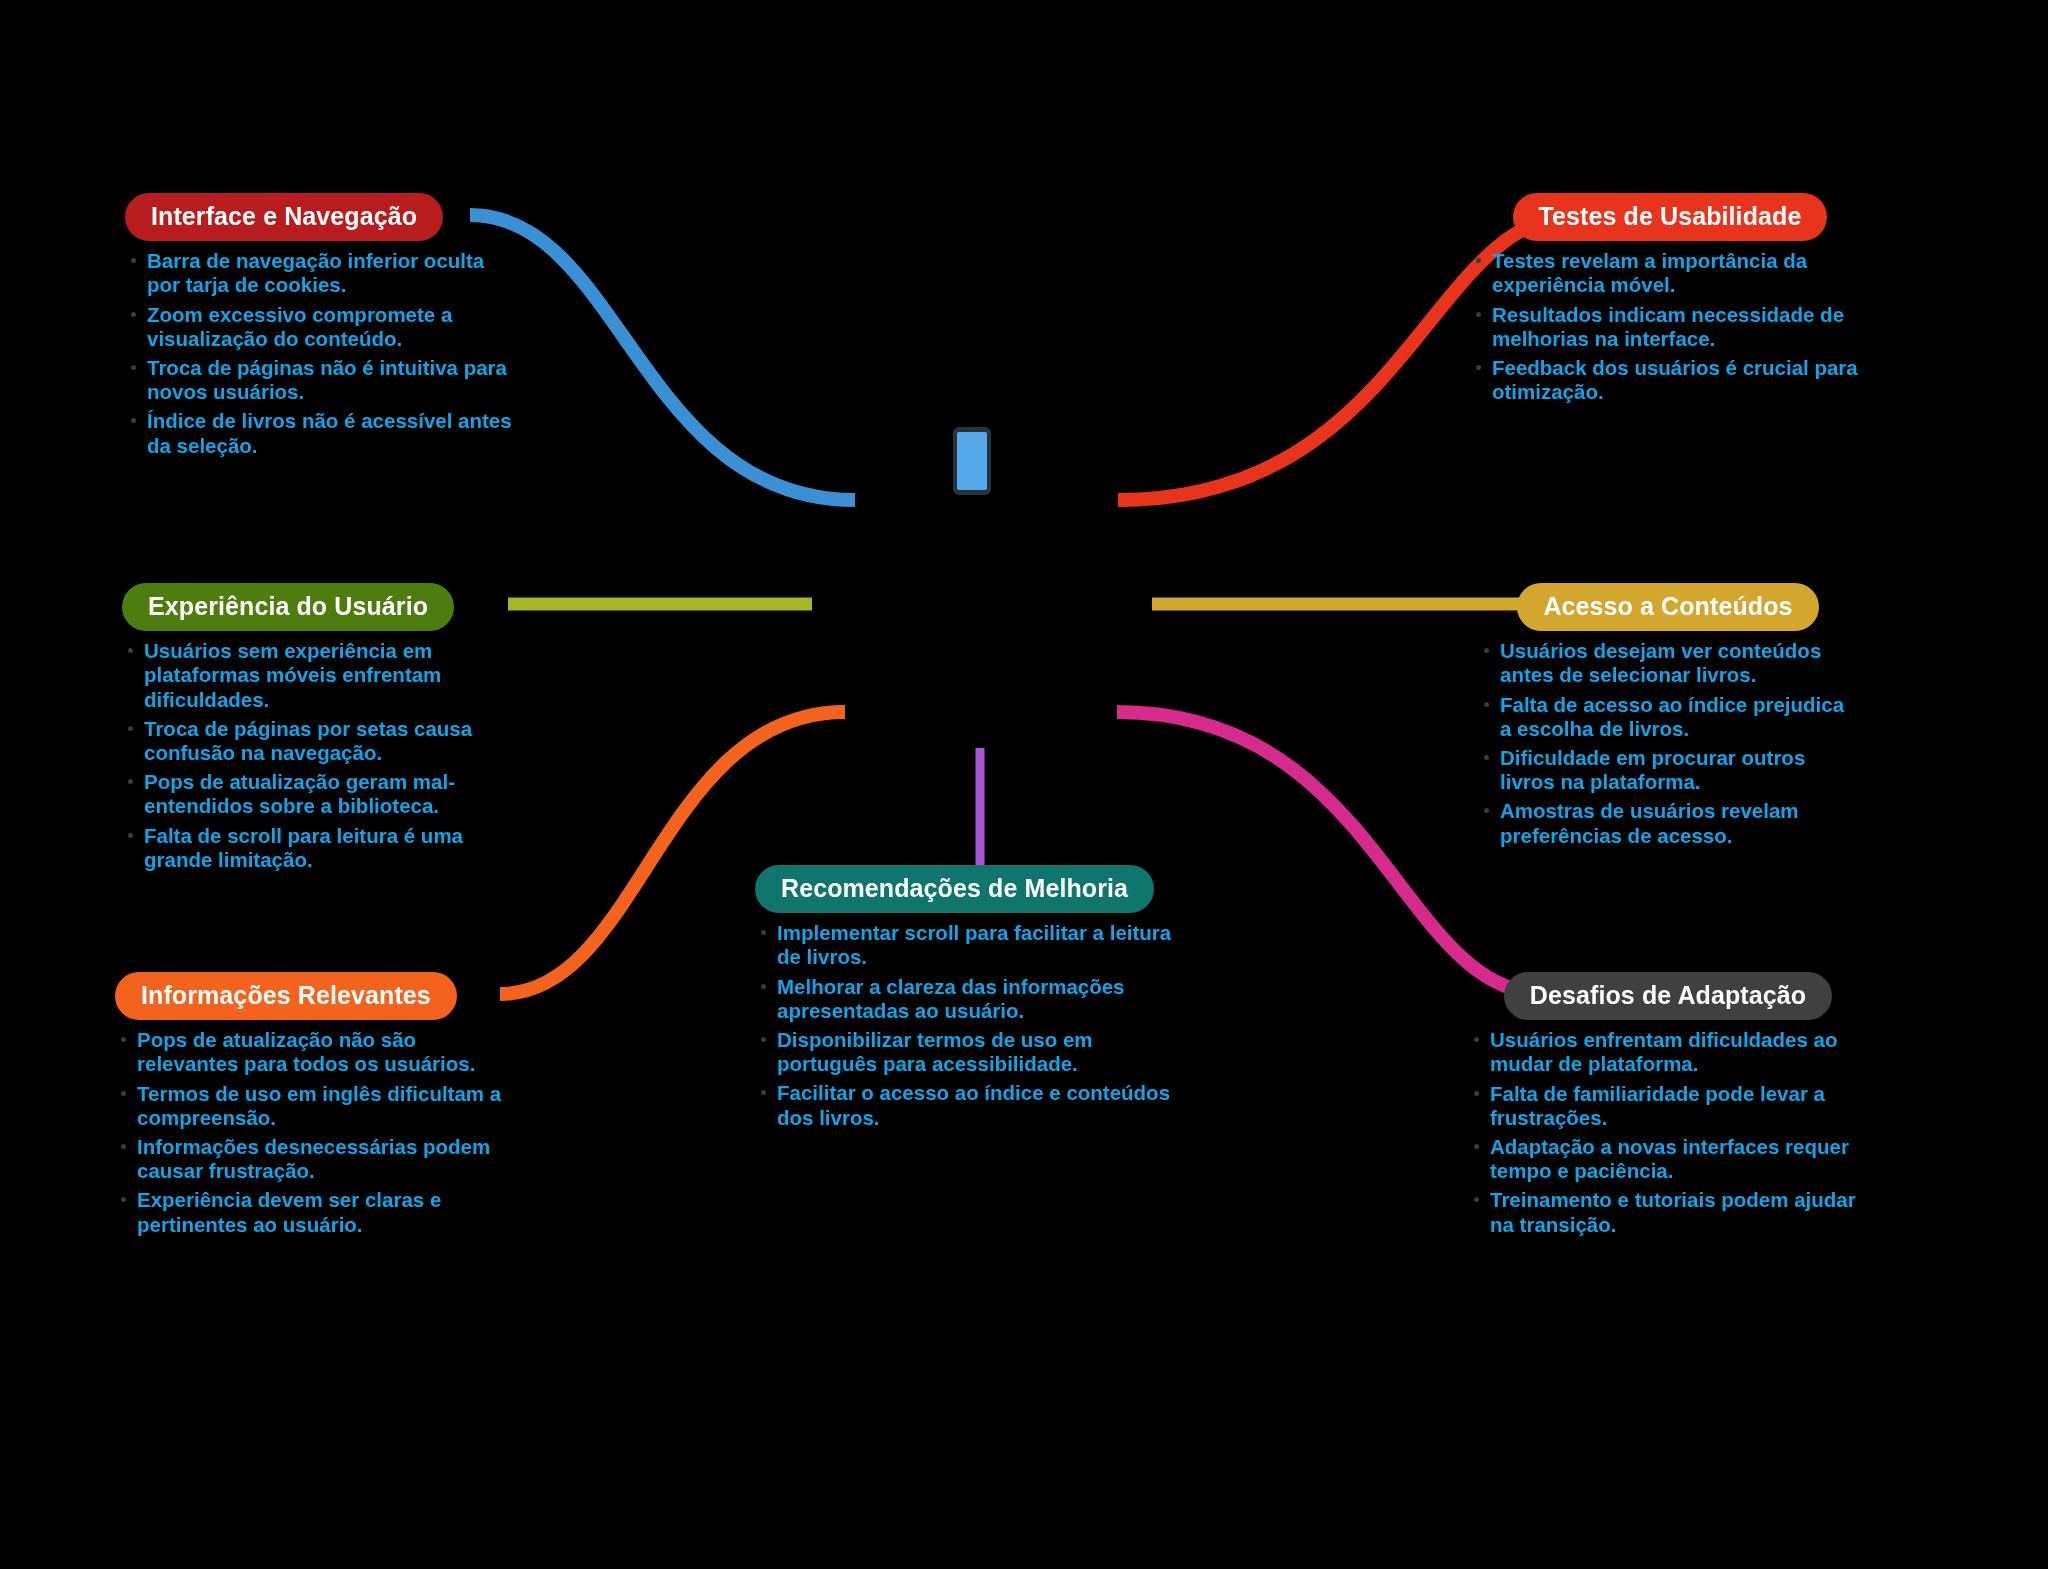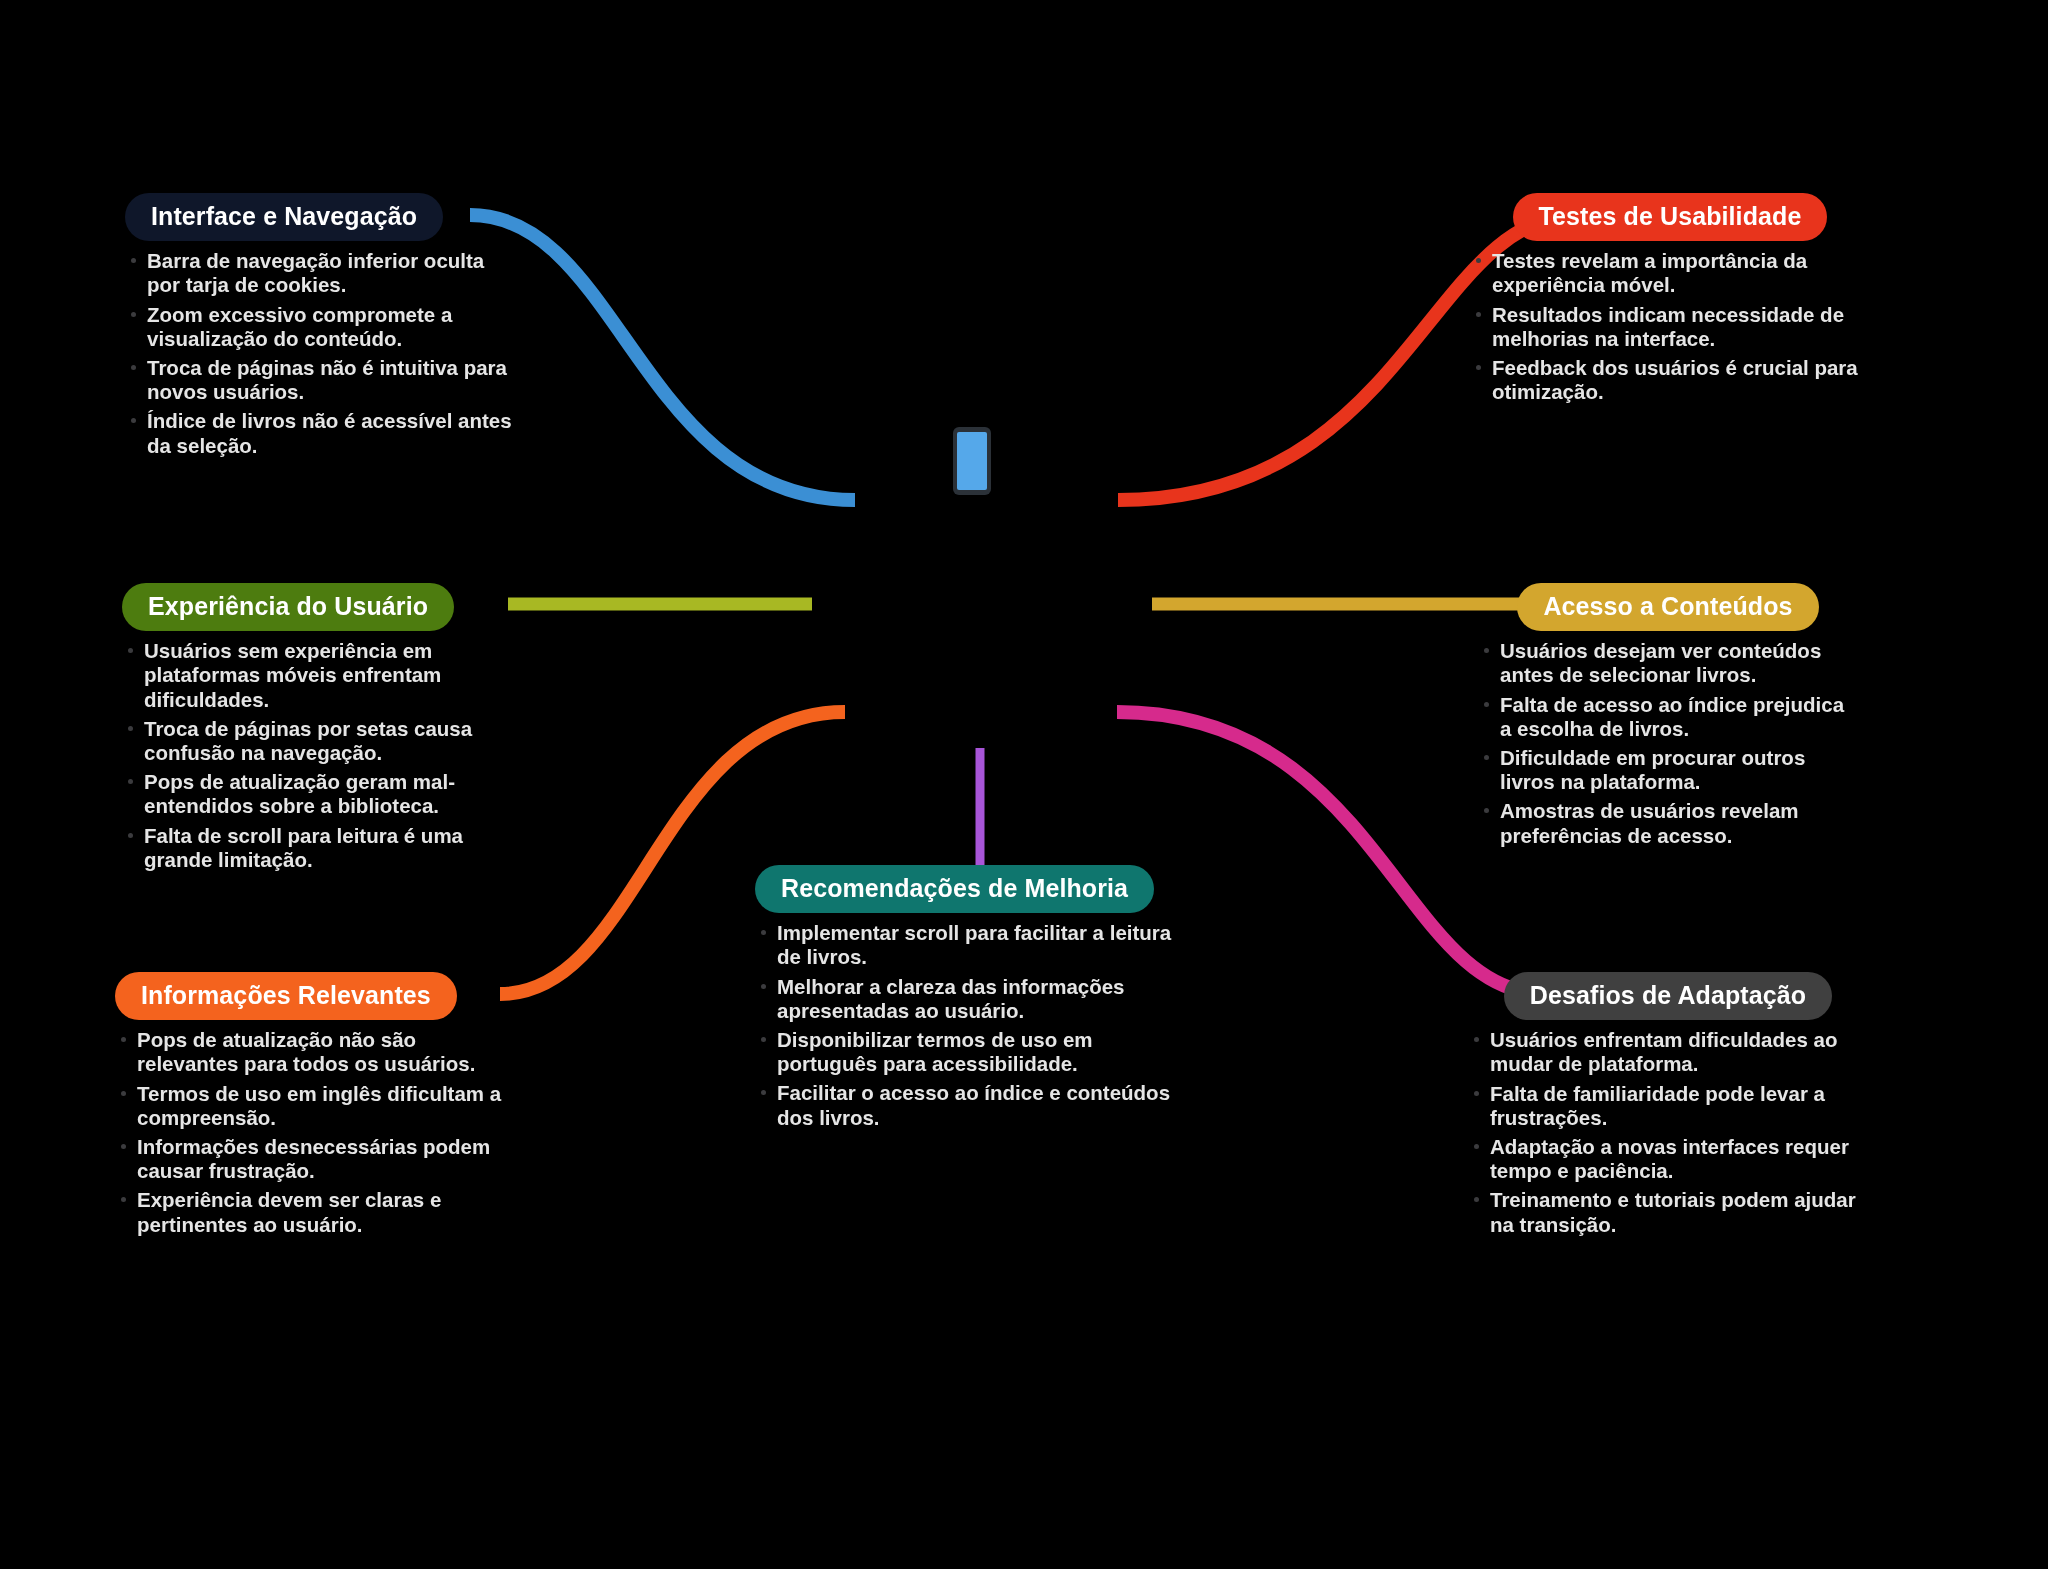--- a/index.html
+++ b/index.html
@@ -25,21 +25,21 @@
     white-space: nowrap;
     line-height: 1.05;
   }
   .pill-wrap { display: flex; }
   .pill-wrap.right { justify-content: center; }
   .pill-wrap.left  { justify-content: flex-start; }
 
   ul.bullets { list-style: none; margin: 8px 0 0 0; padding: 0; }
   ul.bullets li {
     position: relative;
-    color: #e5e5e5;
+    color: #0ea5e9;
     font-size: 20.5px;
     font-weight: bold;
     line-height: 1.18;
     margin-bottom: 5px;
     padding-left: 22px;
   }
   ul.bullets li::before {
     content: "";
     position: absolute;
     left: 6px; top: 9px;
@@ -93,21 +93,21 @@
 
     <path d="M 1545 994 C 1400 994 1380 712 1117 712" fill="none" stroke="#d62a8c" stroke-width="14" stroke-linecap="butt"></path>
   </svg>
 
   <div id="phone" style="background: rgb(43, 49, 56);">
     <div class="screen" style="background: rgb(85, 168, 234);"></div>
   </div>
 
   <div class="branch" id="b-interface">
     <div class="pill-wrap left">
-      <div class="pill" style="background: #0f172a;">Interface e Navegação</div>
+      <div class="pill" style="background: #b91c1c;">Interface e Navegação</div>
     </div>
     <ul class="bullets">
       <li>Barra de navegação inferior oculta por tarja de cookies.</li>
       <li>Zoom excessivo compromete a visualização do conteúdo.</li>
       <li>Troca de páginas não é intuitiva para novos usuários.</li>
       <li>Índice de livros não é acessível antes da seleção.</li>
     </ul>
   </div>
 
   <div class="branch" id="b-testes">

